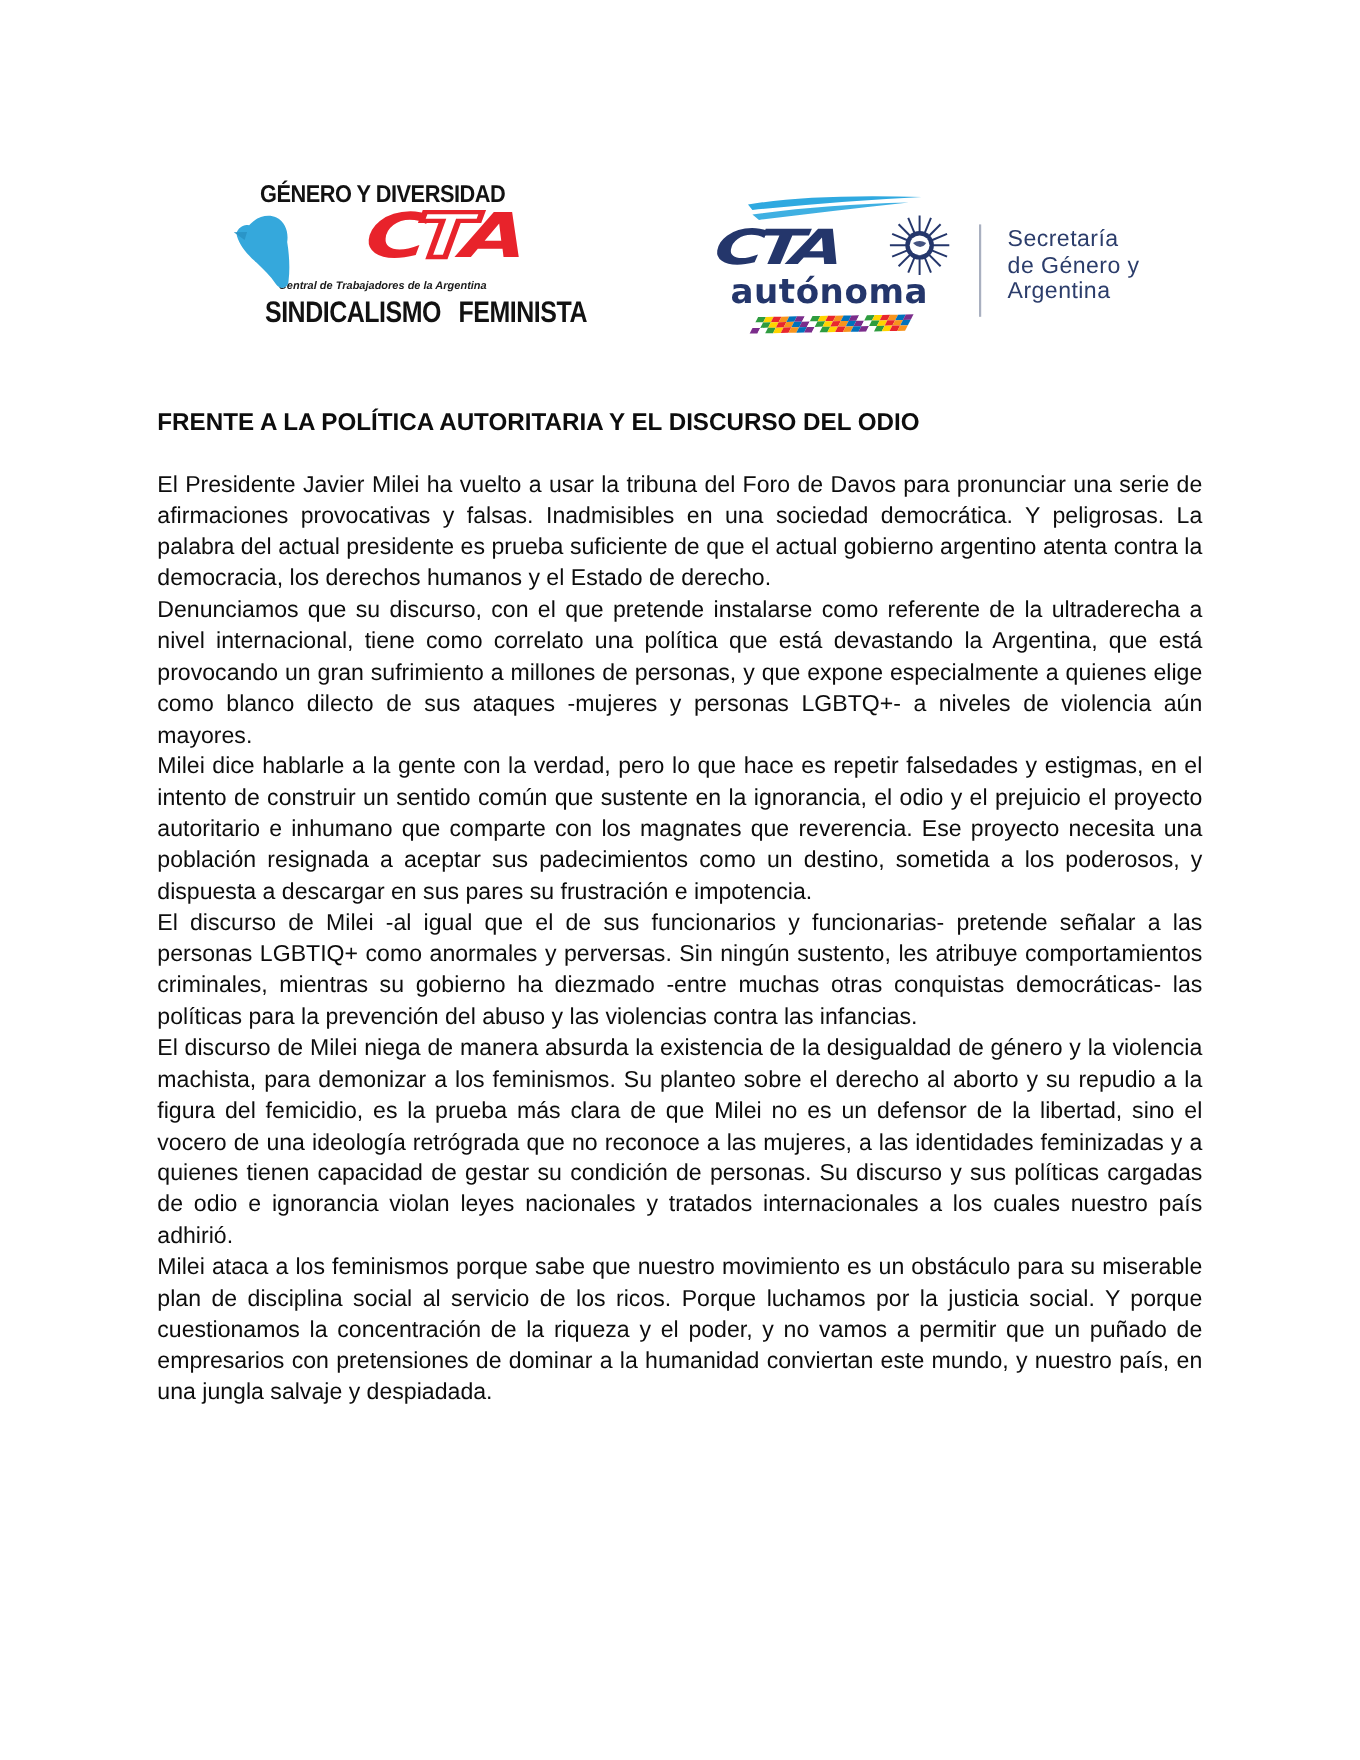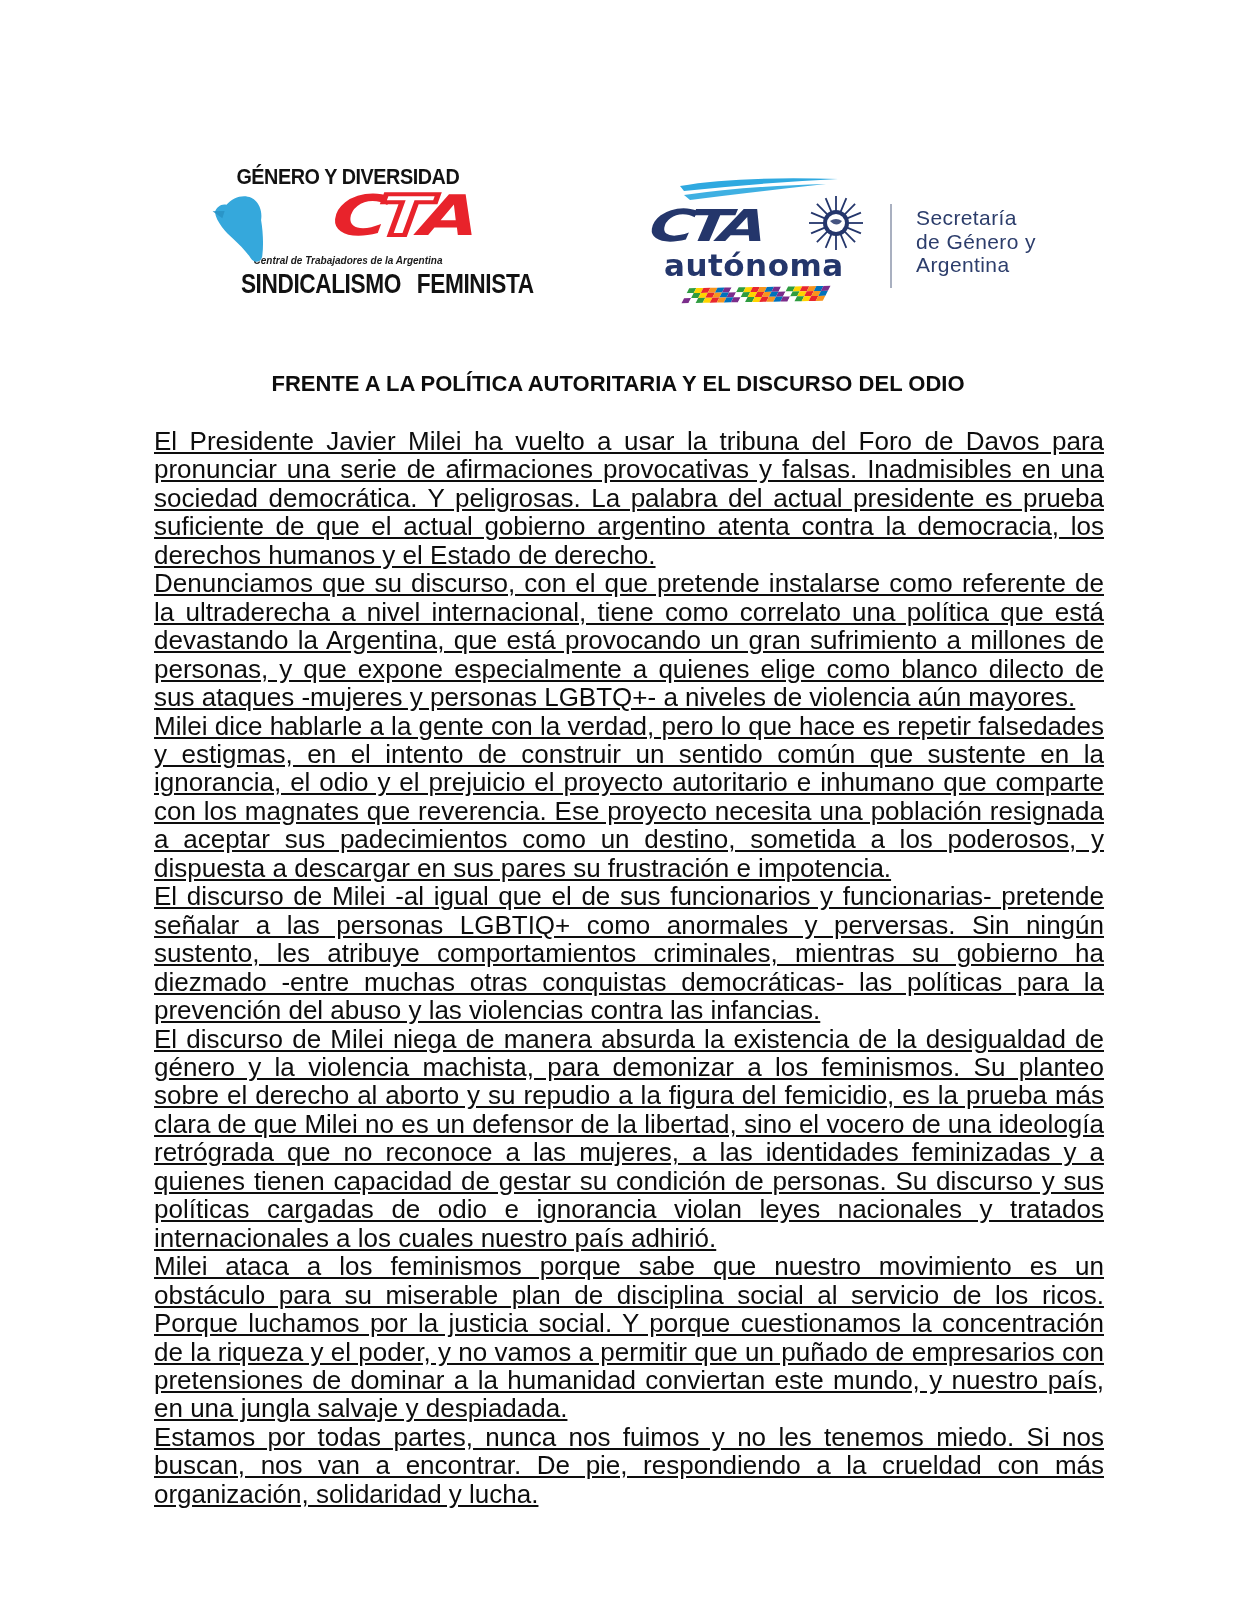--- a/index.html
+++ b/index.html
@@ -85,28 +85,27 @@
   }
   .secretariat {
     margin:30px 0 0 24px;
     font-size:21px; line-height:23.5px; letter-spacing:0.4px;
     color:#2c3d6b;
   }
 
   
   .doc-title {
     position:absolute; left:143px; top:371px; width:950px;
-    text-align:center; font-weight:700; font-size:22px;
+    font-weight:700; font-size:22px;
     color:#0d0d0d;
   }
   .doc-body {
-    position:absolute; left:154px; top:427px; width:950px;
-    font-size:26px; line-height:28.45px;
+    position:absolute; left:143px; top:427px; width:950px;
+    font-size:21px; line-height:28.45px;
     color:#0d0d0d;
-    text-decoration:underline;
   }
   .doc-body p { margin:0; text-align:justify; }
 </style>
 </head>
 <body>
 
 <div class="logo-left">
   <div class="top-text">GÉNERO Y DIVERSIDAD</div>
   <div class="cta-red-wrap">
     <svg class="samerica-icon" viewBox="0 0 60 80">
@@ -225,14 +224,13 @@
 
 <div class="doc-title">FRENTE A LA POLÍTICA AUTORITARIA Y EL DISCURSO DEL ODIO</div>
 
 <div class="doc-body">
   <p>El Presidente Javier Milei ha vuelto a usar la tribuna del Foro de Davos para pronunciar una serie de afirmaciones provocativas y falsas. Inadmisibles en una sociedad democrática. Y peligrosas. La palabra del actual presidente es prueba suficiente de que el actual gobierno argentino atenta contra la democracia, los derechos humanos y el Estado de derecho.</p>
   <p>Denunciamos que su discurso, con el que pretende instalarse como referente de la ultraderecha a nivel internacional, tiene como correlato una política que está devastando la Argentina, que está provocando un gran sufrimiento a millones de personas, y que expone especialmente a quienes elige como blanco dilecto de sus ataques -mujeres y personas LGBTQ+- a niveles de violencia aún mayores.</p>
   <p>Milei dice hablarle a la gente con la verdad, pero lo que hace es repetir falsedades y estigmas, en el intento de construir un sentido común que sustente en la ignorancia, el odio y el prejuicio el proyecto autoritario e inhumano que comparte con los magnates que reverencia. Ese proyecto necesita una población resignada a aceptar sus padecimientos como un destino, sometida a los poderosos, y dispuesta a descargar en sus pares su frustración e impotencia.</p>
   <p>El discurso de Milei -al igual que el de sus funcionarios y funcionarias- pretende señalar a las personas LGBTIQ+ como anormales y perversas. Sin ningún sustento, les atribuye comportamientos criminales, mientras su gobierno ha diezmado -entre muchas otras conquistas democráticas- las políticas para la prevención del abuso y las violencias contra las infancias.</p>
   <p>El discurso de Milei niega de manera absurda la existencia de la desigualdad de género y la violencia machista, para demonizar a los feminismos. Su planteo sobre el derecho al aborto y su repudio a la figura del femicidio, es la prueba más clara de que Milei no es un defensor de la libertad, sino el vocero de una ideología retrógrada que no reconoce a las mujeres, a las identidades feminizadas y a quienes tienen capacidad de gestar su condición de personas. Su discurso y sus políticas cargadas de odio e ignorancia violan leyes nacionales y tratados internacionales a los cuales nuestro país adhirió.</p>
   <p>Milei ataca a los feminismos porque sabe que nuestro movimiento es un obstáculo para su miserable plan de disciplina social al servicio de los ricos. Porque luchamos por la justicia social. Y porque cuestionamos la concentración de la riqueza y el poder, y no vamos a permitir que un puñado de empresarios con pretensiones de dominar a la humanidad conviertan este mundo, y nuestro país, en una jungla salvaje y despiadada.</p>
-  <p>Estamos por todas partes, nunca nos fuimos y no les tenemos miedo. Si nos buscan, nos van a encontrar. De pie, respondiendo a la crueldad con más organización, solidaridad y lucha.</p>
 </div>
 
 </body></html>

